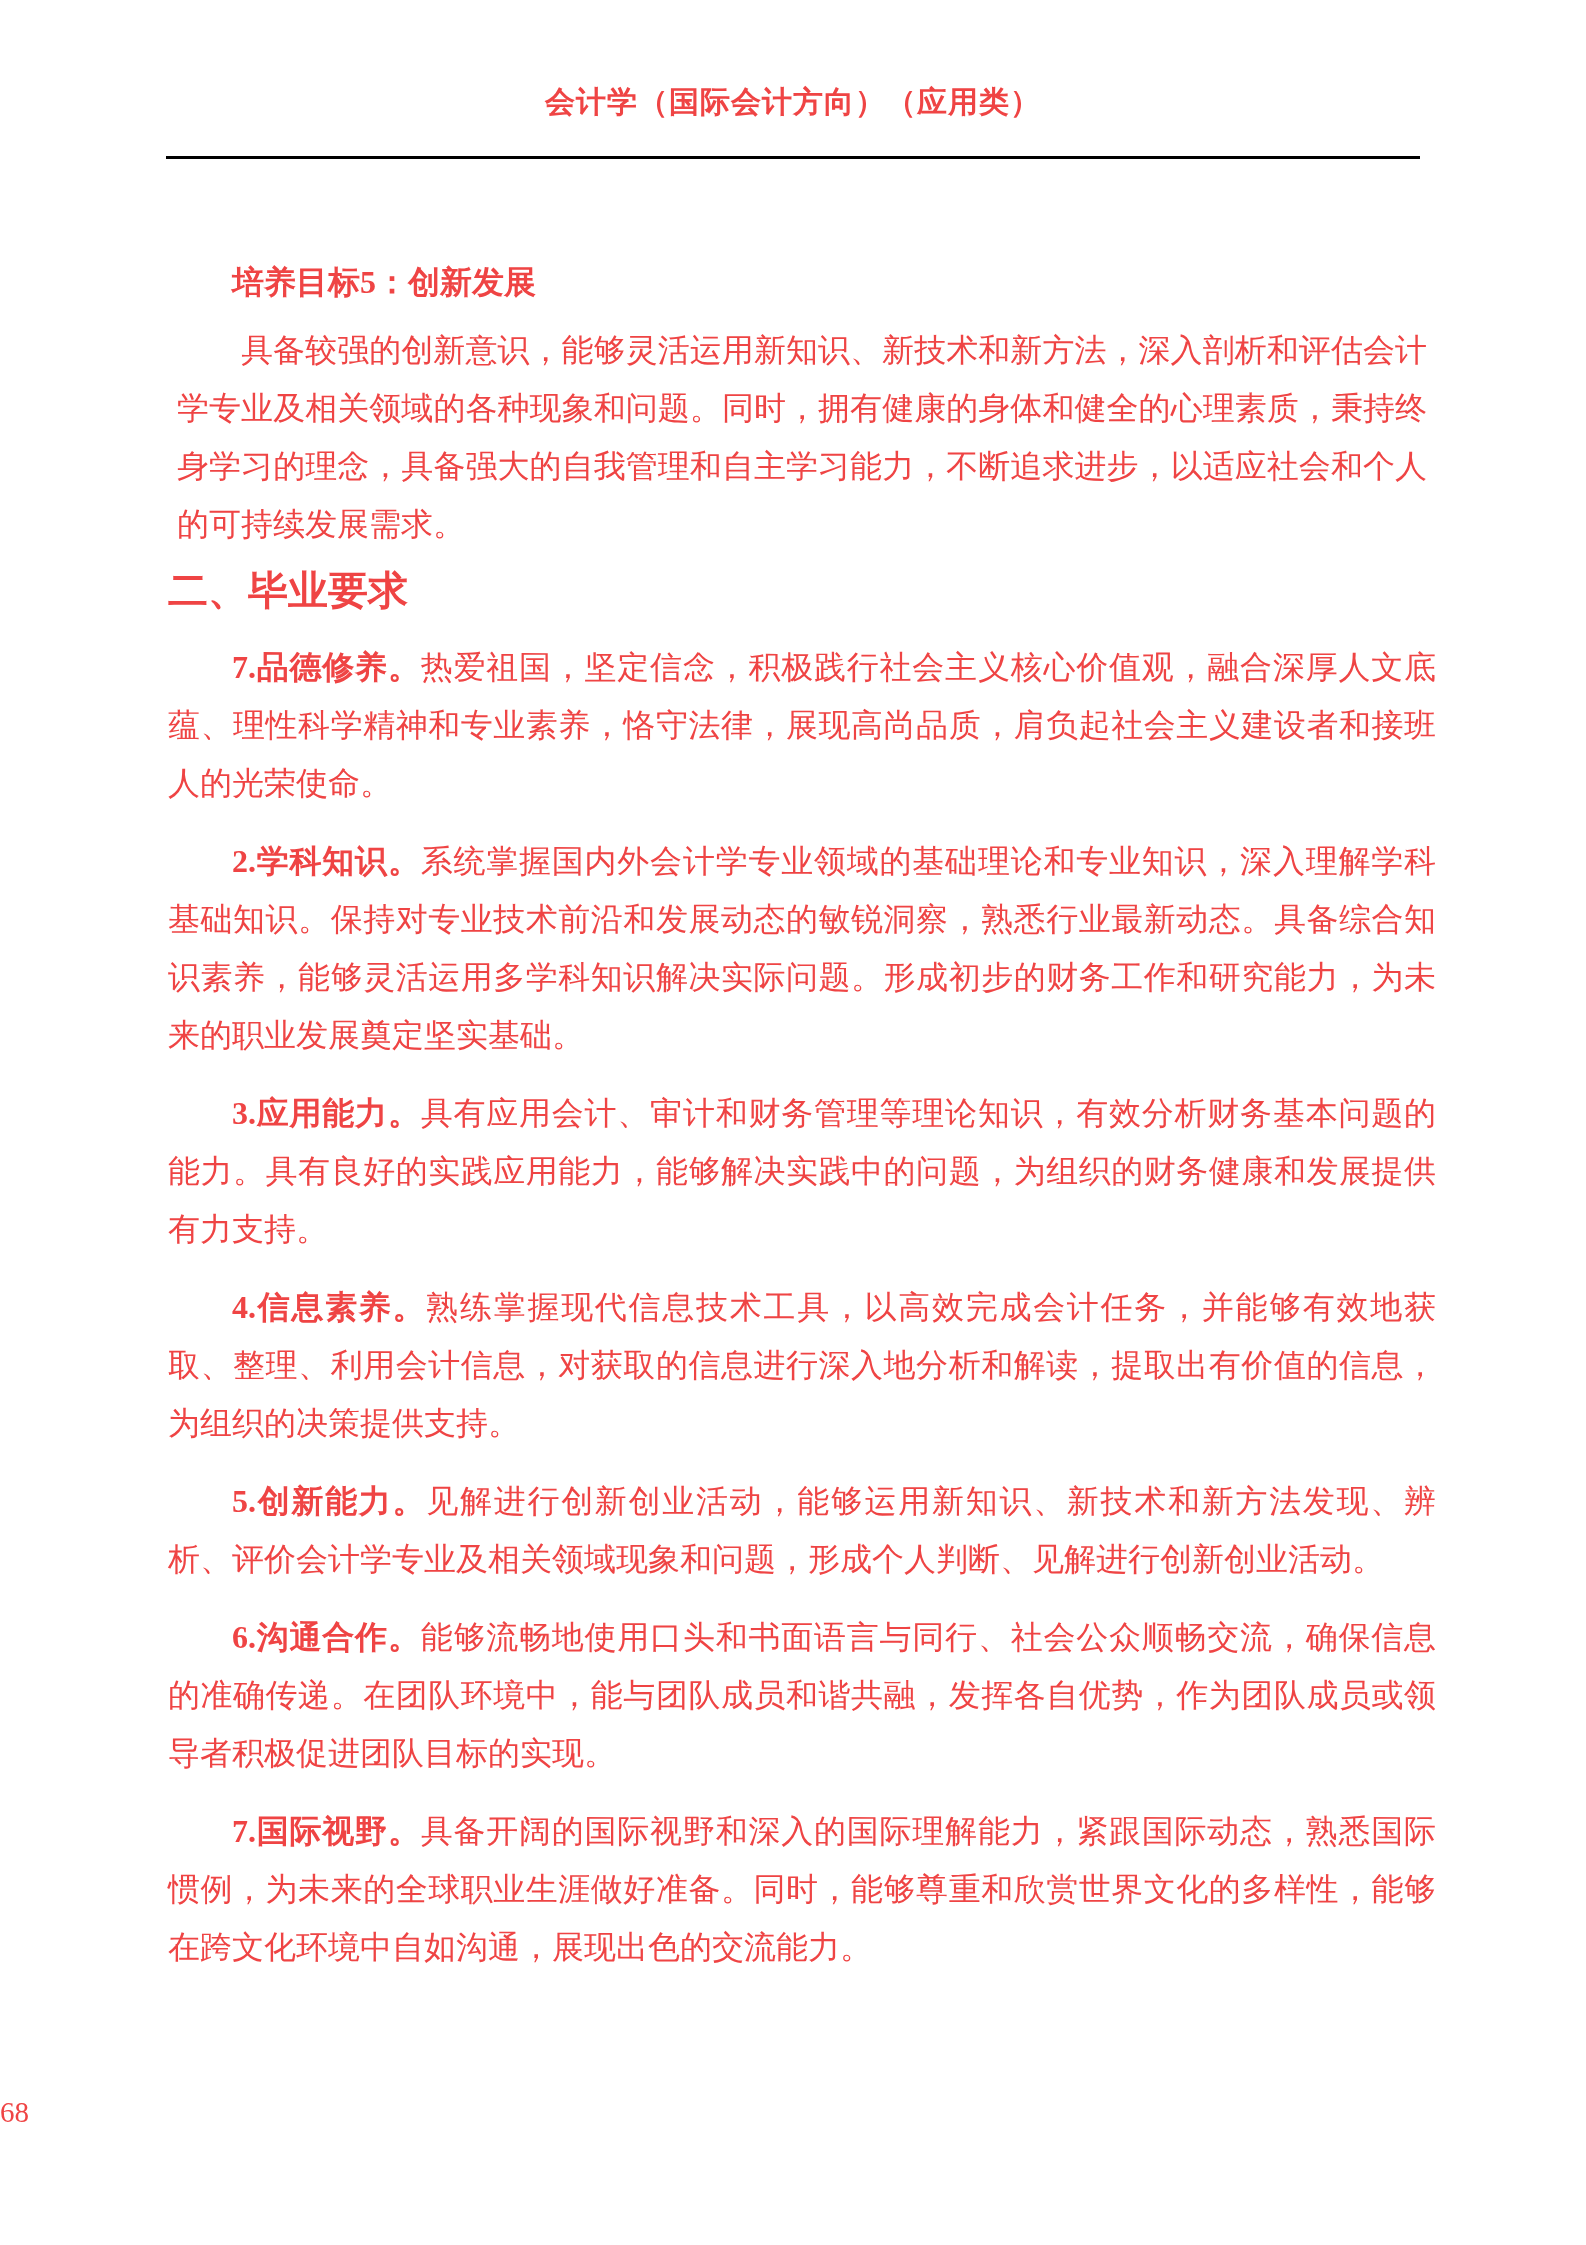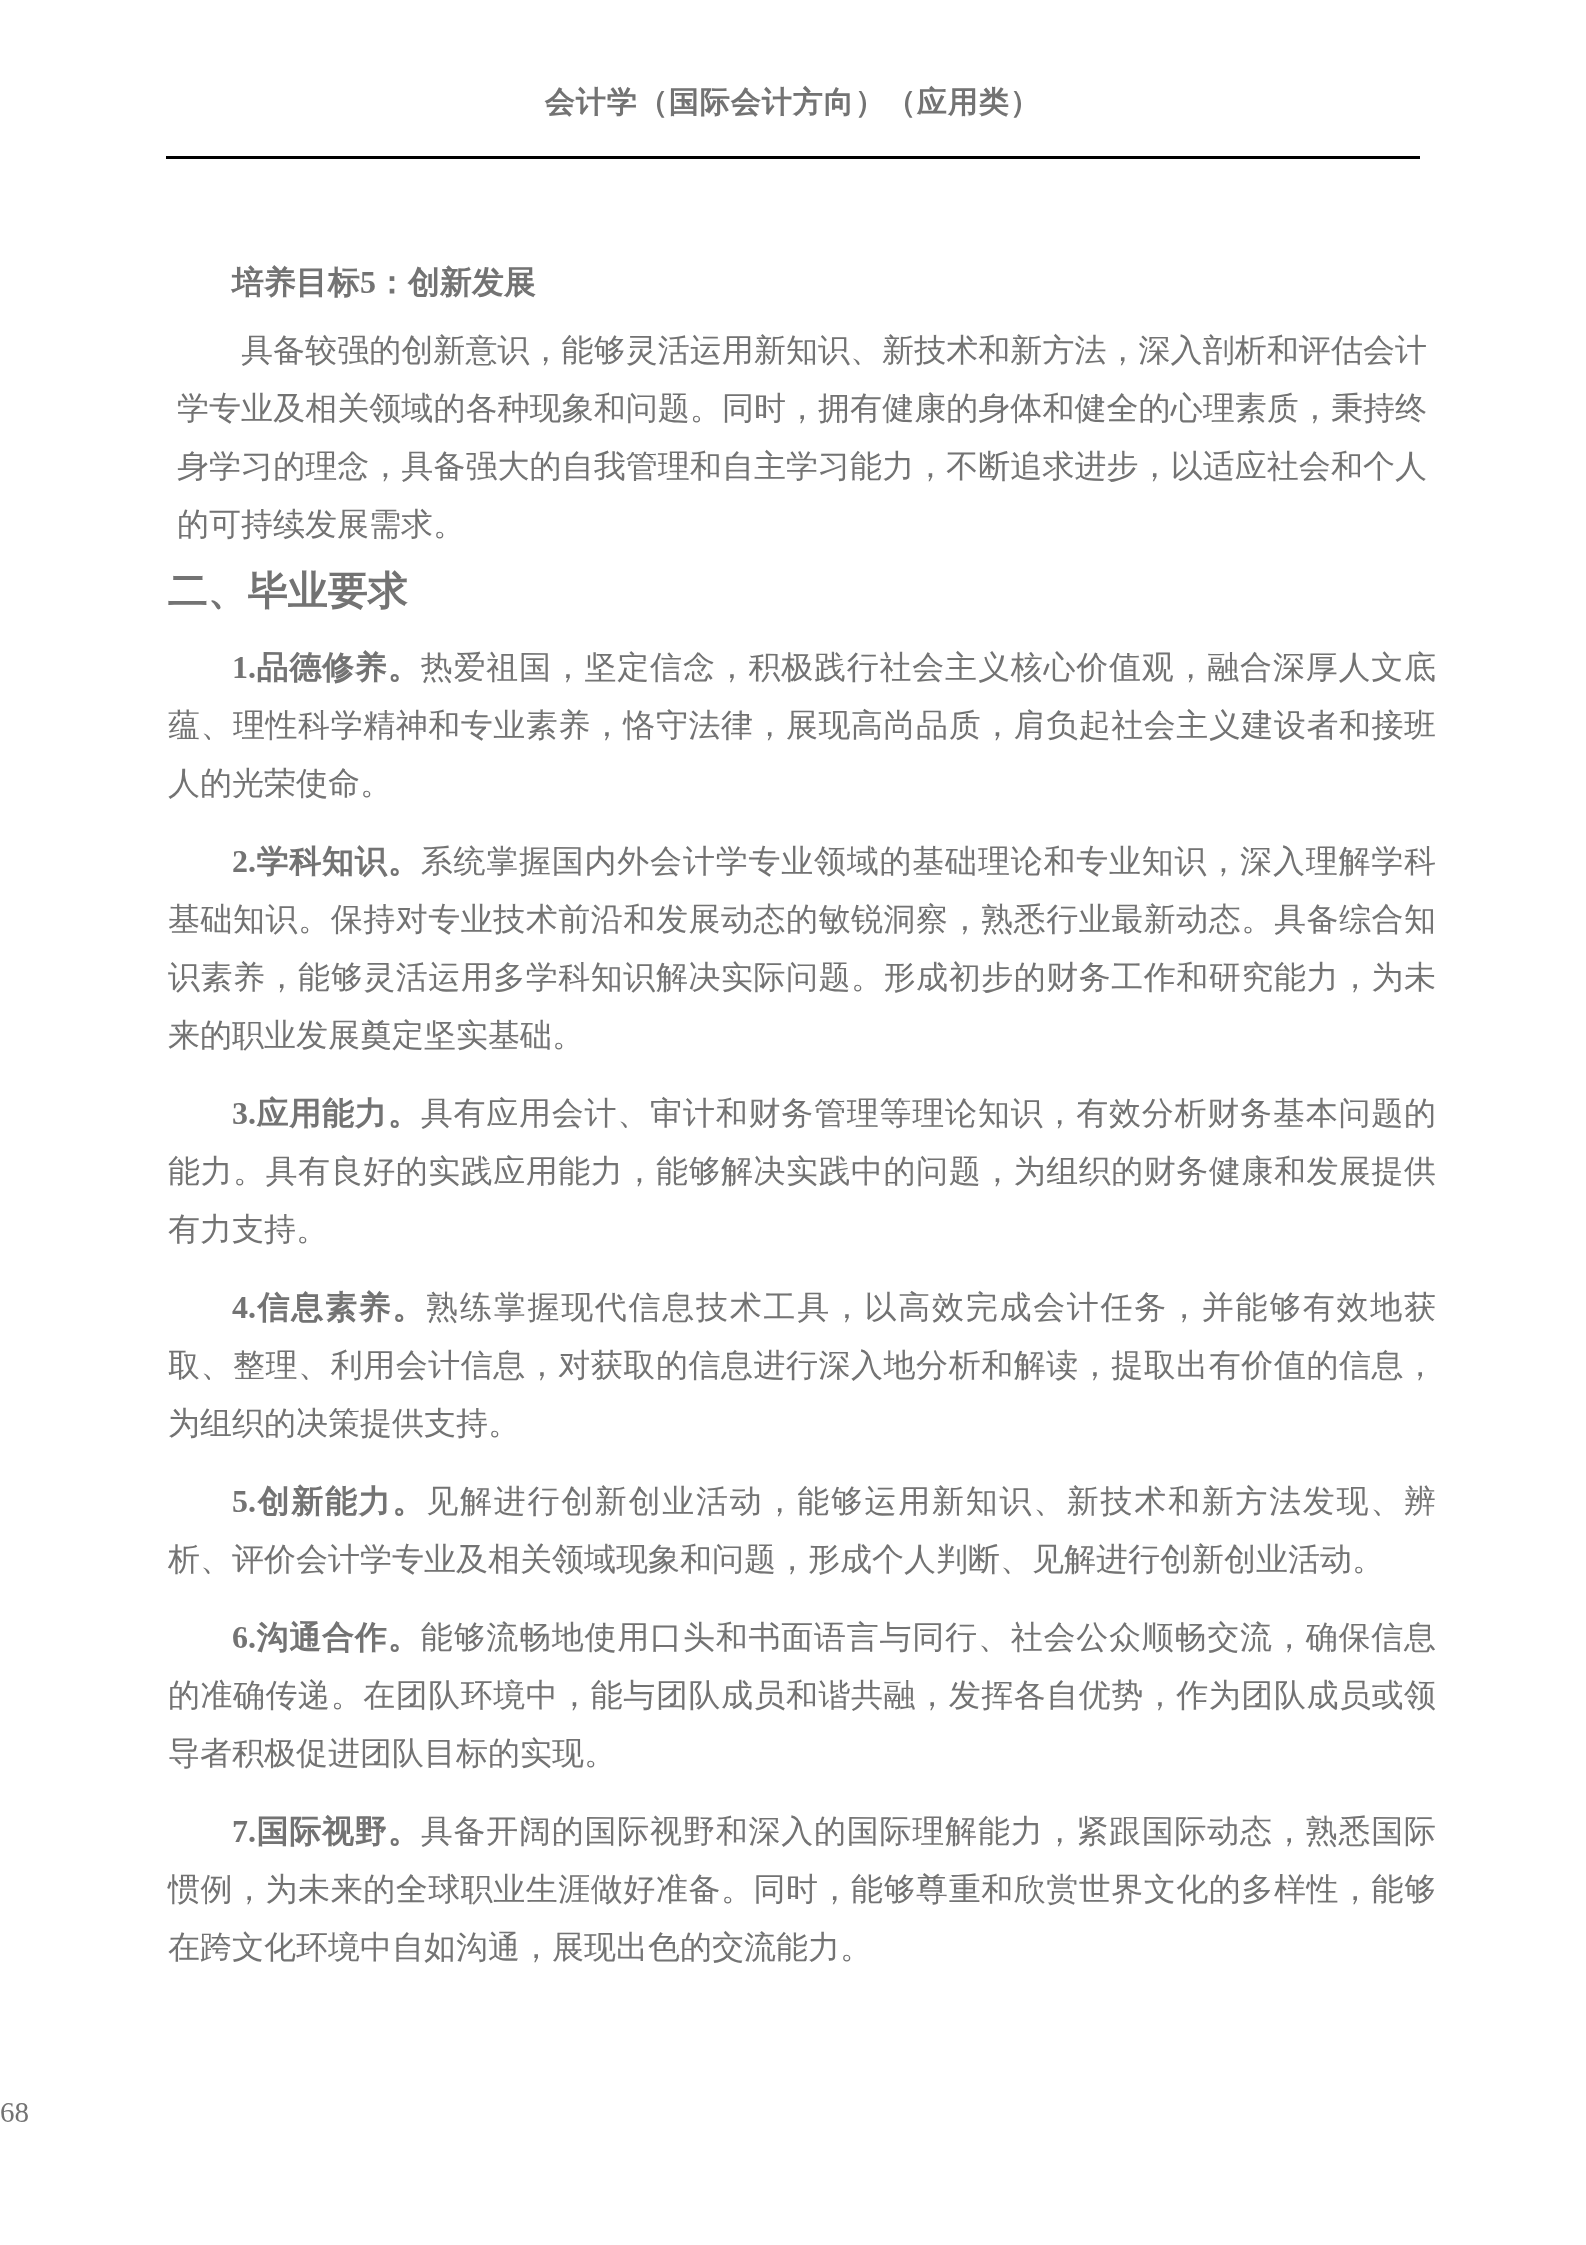--- a/index.html
+++ b/index.html
@@ -5,21 +5,21 @@
   html, body {
     margin: 0;
     padding: 0;
     background: #ffffff;
   }
   .page {
     position: relative;
     width: 1586px;
     height: 2245px;
     background: #ffffff;
-    color: #737373;
+    color: #ef4444;
     font-family: "Liberation Serif", "DejaVu Serif", serif;
     overflow: hidden;
   }
   
   .doc-header {
     position: absolute;
     top: 82px;
     left: 0;
     right: 0;
     text-align: center;
@@ -94,21 +94,21 @@
 
   <div class="content">
 
     <p class="goal-heading">培养目标5：创新发展</p>
 
     <p class="para">具备较强的创新意识，能够灵活运用新知识、新技术和新方法，深入剖析和评估会计学专业及相关领域的各种现象和问题。同时，拥有健康的身体和健全的心理素质，秉持终身学习的理念，具备强大的自我管理和自主学习能力，不断追求进步，以适应社会和个人的可持续发展需求。</p>
 
     <h2 class="big-heading">二、毕业要求</h2>
 
     <p class="req-item">
-      <span class="req-label">1.品德修养。</span><span>热爱祖国，坚定信念，积极践行社会主义核心价值观，融合深厚人文底蕴、理性科学精神和专业素养，恪守法律，展现高尚品质，肩负起社会主义建设者和接班人的光荣使命。</span>
+      <span class="req-label">7.品德修养。</span><span>热爱祖国，坚定信念，积极践行社会主义核心价值观，融合深厚人文底蕴、理性科学精神和专业素养，恪守法律，展现高尚品质，肩负起社会主义建设者和接班人的光荣使命。</span>
     </p>
 
     <p class="req-item">
       <span class="req-label">2.学科知识。</span><span>系统掌握国内外会计学专业领域的基础理论和专业知识，深入理解学科基础知识。保持对专业技术前沿和发展动态的敏锐洞察，熟悉行业最新动态。具备综合知识素养，能够灵活运用多学科知识解决实际问题。形成初步的财务工作和研究能力，为未来的职业发展奠定坚实基础。</span>
     </p>
 
     <p class="req-item">
       <span class="req-label">3.应用能力。</span><span>具有应用会计、审计和财务管理等理论知识，有效分析财务基本问题的能力。具有良好的实践应用能力，能够解决实践中的问题，为组织的财务健康和发展提供有力支持。</span>
     </p>
 

